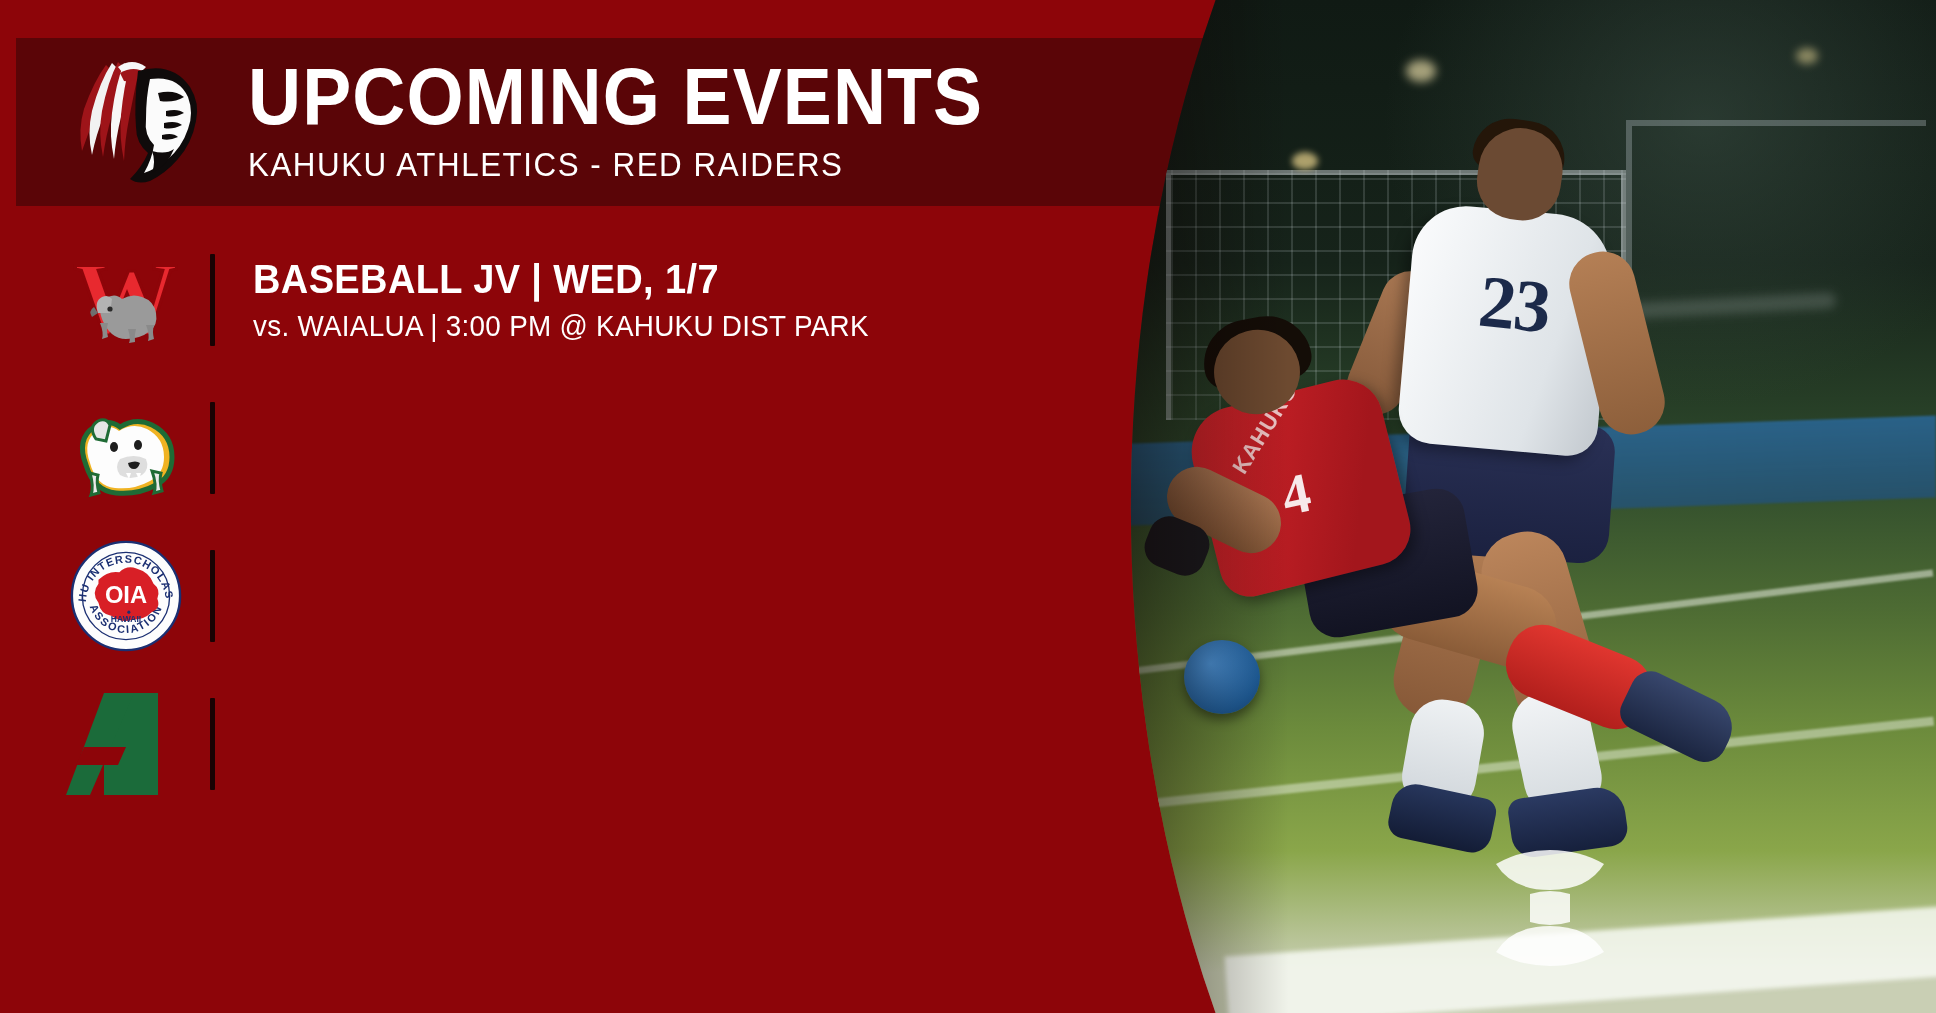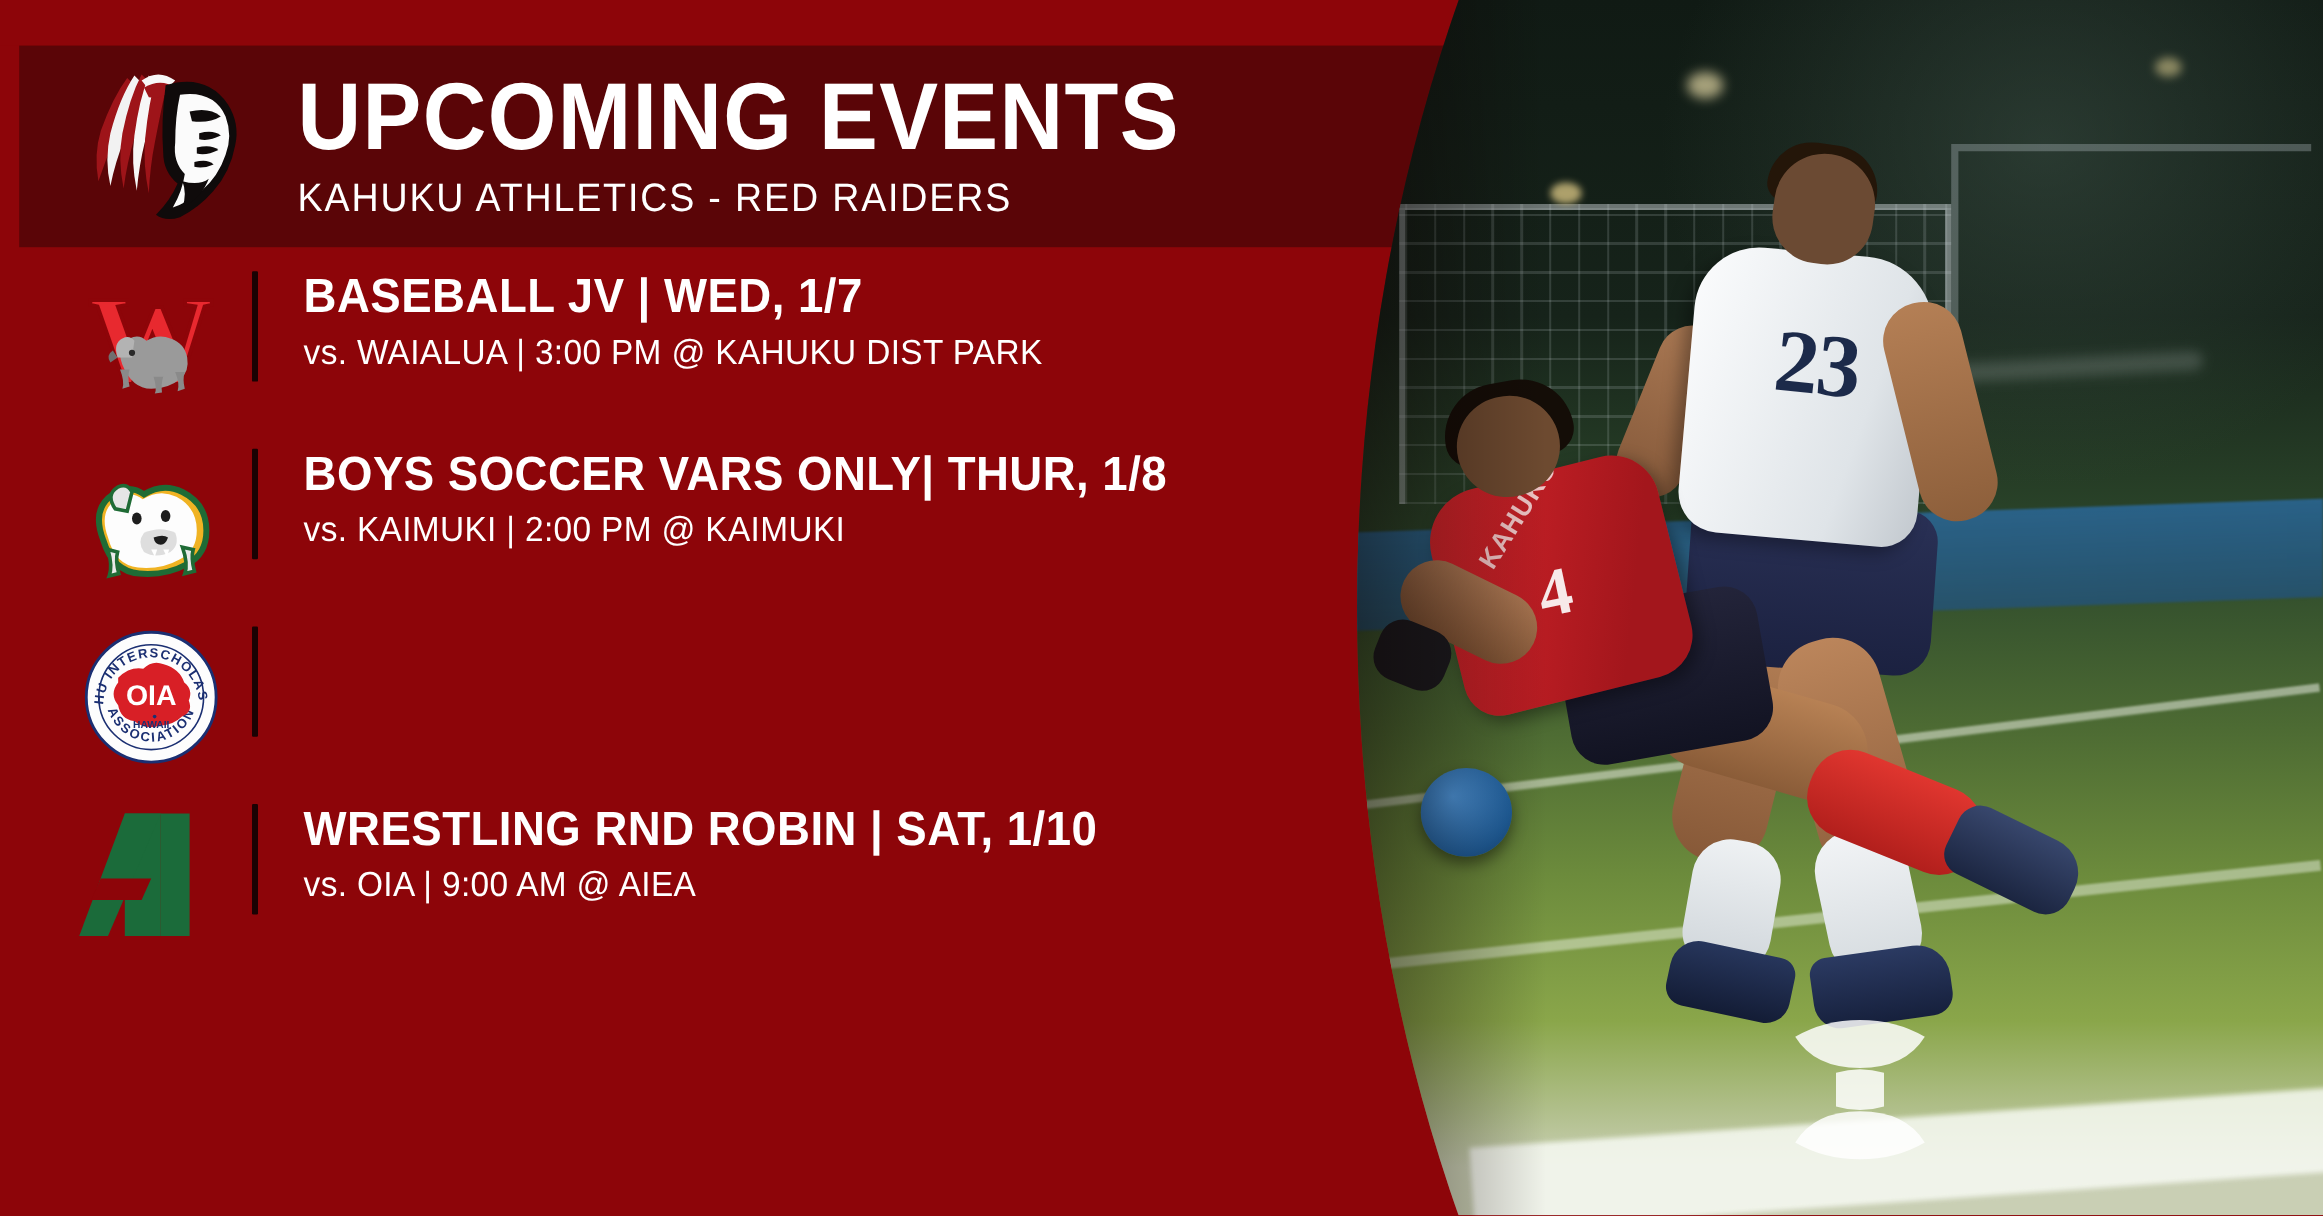--- a/index.html
+++ b/index.html
@@ -39,21 +39,21 @@
     margin-top:11px; font-size:33px; color:#fff; letter-spacing:1.6px;
     transform:scaleX(0.95); transform-origin:left center;
     font-family:"Liberation Sans Narrow","Liberation Sans",sans-serif;
   }
 
   
   .events {
     position:absolute; left:0; top:226px; width:1150px;
   }
   .event-row {
-    display:flex; height:148px; padding-left:60px;
+    display:flex; align-items:center; height:148px; padding-left:60px;
   }
   .event-logo {
     width:132px; height:118px; flex:none;
     position:relative;
     display:flex; align-items:center; justify-content:center;
   }
   .divider {
     width:5px; height:92px; background:#1A0203; flex:none;
     margin-left:18px; margin-right:38px; border-radius:1px;
   }
@@ -341,24 +341,20 @@
 
             <path d="M58 62 l5 0 l-2 6 Z" fill="#fff"></path>
             <path d="M68 62 l5 0 l-2 6 Z" fill="#fff"></path>
 
             <path d="M22 62 q4 14 1 22 l8 -2 q-3 -11 -1 -18 Z" fill="#e9e9e9" stroke="#1f6b35" stroke-width="3"></path>
             <path d="M84 60 q5 14 2 22 l8 -2 q-3 -11 -1 -18 Z" fill="#e9e9e9" stroke="#1f6b35" stroke-width="3"></path>
           </g>
         </svg>
       </div>
       <div class="divider"></div>
-      <div class="event-text">
-        <div class="event-title">BOYS SOCCER VARS ONLY| THUR, 1/8</div>
-        <div class="event-detail">vs. KAIMUKI | 2:00 PM @ KAIMUKI</div>
-      </div>
     </div>
 
     <div class="event-row">
       <div class="event-logo">
         <svg viewBox="0 0 118 118" width="112" height="112">
           <circle cx="59" cy="59" r="57" fill="#fdfdfd"></circle>
           <circle cx="59" cy="59" r="57" fill="none" stroke="#1b2f72" stroke-width="2.5"></circle>
           <circle cx="59" cy="59" r="46" fill="none" stroke="#1b2f72" stroke-width="1.4"></circle>
           <defs>
             <path id="arcTop" d="M 17 66 A 42 42 0 0 1 101 66"></path>
@@ -387,24 +383,20 @@
         <svg viewBox="0 0 132 118" width="132" height="118">
           <g fill="#1b6b3a">
             <path d="M44 8 L74 8 L74 110 L44 110 Z"></path>
             <path d="M44 8 L74 8 L30 110 L6 110 Z"></path>
             <path d="M74 8 L98 8 L98 110 L74 110 Z"></path>
           </g>
           <path d="M24 62 L66 62 L58 80 L16 80 Z" fill="#8D0509"></path>
         </svg>
       </div>
       <div class="divider"></div>
-      <div class="event-text">
-        <div class="event-title">WRESTLING RND ROBIN | SAT, 1/10</div>
-        <div class="event-detail">vs. OIA | 9:00 AM @ AIEA</div>
-      </div>
     </div>
   </div>
 
   <div class="photo-panel">
     <div class="photo-inner">
 
       <div class="ph goalpost"></div>
       <div class="ph crossbar2"></div>
       <div class="ph light1"></div>
       <div class="ph light2"></div>

